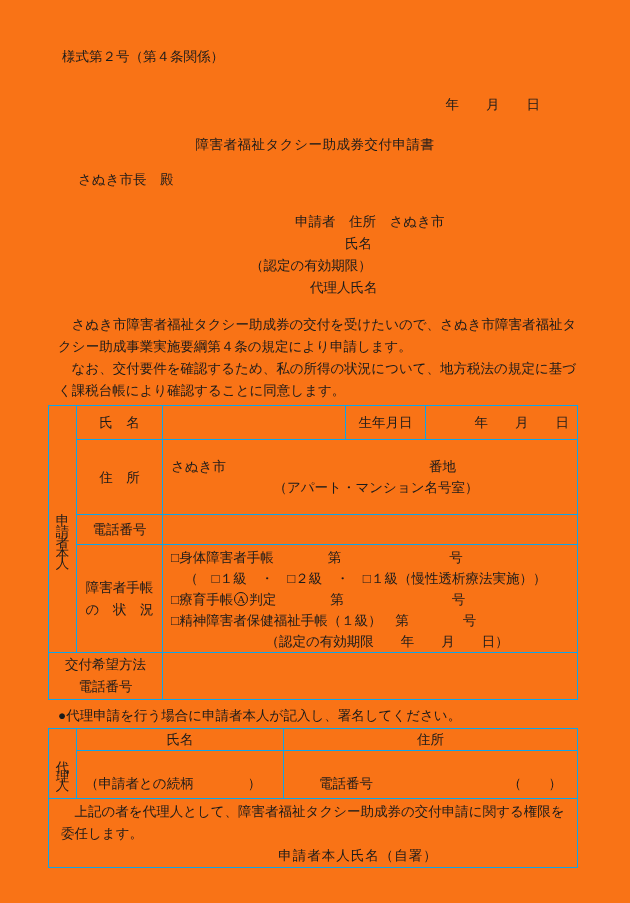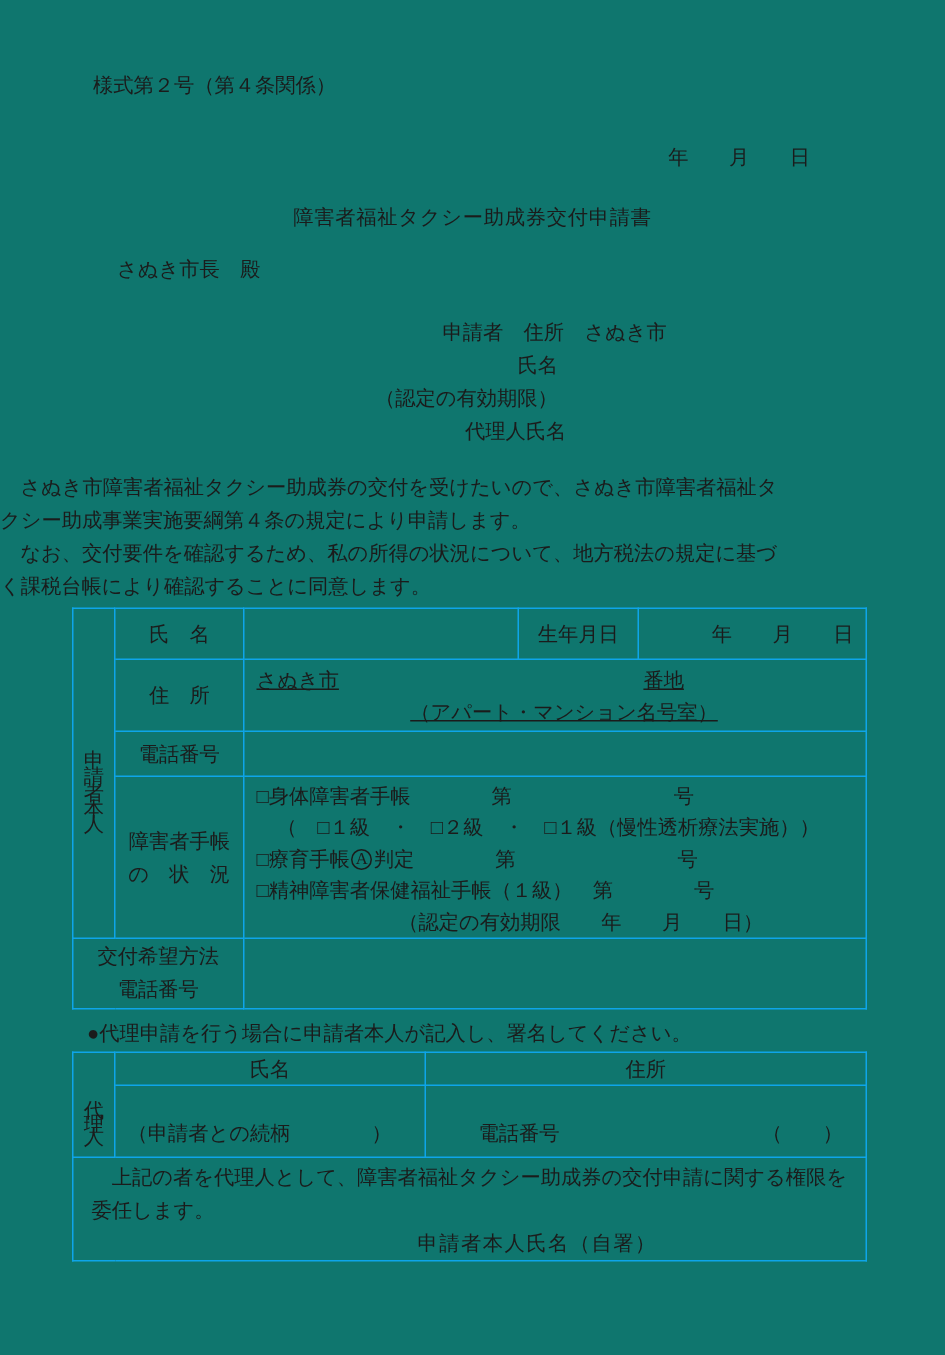--- a/index.html
+++ b/index.html
@@ -1,39 +1,39 @@
 <!DOCTYPE html>
 <html><head>
 <meta charset="utf-8">
 <style>
   * { margin: 0; padding: 0; box-sizing: border-box; }
   html, body { background: #f6f6f6; }
   .page {
     position: relative;
     width: 630px;
     height: 903px;
-    background: #0f766e;
+    background: #f97316;
     color: #1b1b1b;
     font-family: "Liberation Serif", "DejaVu Serif", serif;
     font-size: 13.5px;
     line-height: 21px;
     overflow: hidden;
     padding-top: 46px;
   }
   .form-number { margin-left: 62px; }
   .date-line { margin-top: 27px; text-align: right; padding-right: 90px; }
   .doc-title { margin-top: 19px; text-align: center; letter-spacing: 0.5px; }
   .addressee { margin-top: 14px; margin-left: 78px; }
   .heading-block { margin-top: 21px; }
   .heading-block div { line-height: 22px; }
   .hl1 { margin-left: 295px; }
   .hl2 { margin-left: 345px; }
   .hl3 { margin-left: 250px; }
   .hl4 { margin-left: 310px; }
-  .body-text { margin-top: 15px; width: 520px; line-height: 22px; }
+  .body-text { margin-top: 15px; margin-left: 58px; width: 520px; line-height: 22px; }
   .body-text div { text-align: left; word-break: break-all; }
 
   table.form-table {
     border-collapse: collapse;
     margin-left: 48px;
     width: 529px;
     table-layout: fixed;
   }
   table.form-table td {
     border: 1px solid #0ea5e9;
@@ -50,21 +50,21 @@
   }
   .vcell-proxy { letter-spacing: 9px; }
   .lbl { text-align: center; }
   .lbl2 { text-align: center; line-height: 22px; }
   .r-name td { height: 34px; }
   .r-addr td { height: 48px; }
   .r-phone td { height: 30px; }
   .r-techou td { height: 106px; }
   .r-kofu td { height: 47px; }
   .birth-cell { text-align: right; padding-right: 8px !important; }
-  .addr-cell { vertical-align: middle; padding: 2px 8px !important; line-height: 21px; text-decoration: underline; }
+  .addr-cell { vertical-align: middle; padding: 16px 8px !important; line-height: 21px; }
   .addr-l1 span.banchi { margin-left: 203px; }
   .addr-l2 { display: flex; justify-content: center; }
   .techou-cell { vertical-align: top; padding: 2px 4px 0 8px !important; line-height: 21px; }
   .circle-a {
     display: inline-block;
     width: 14px; height: 14px; line-height: 13px;
     border: 1px solid #1b1b1b; border-radius: 50%;
     text-align: center; font-size: 11px;
     vertical-align: 1px; margin: 0 1px;
   }

